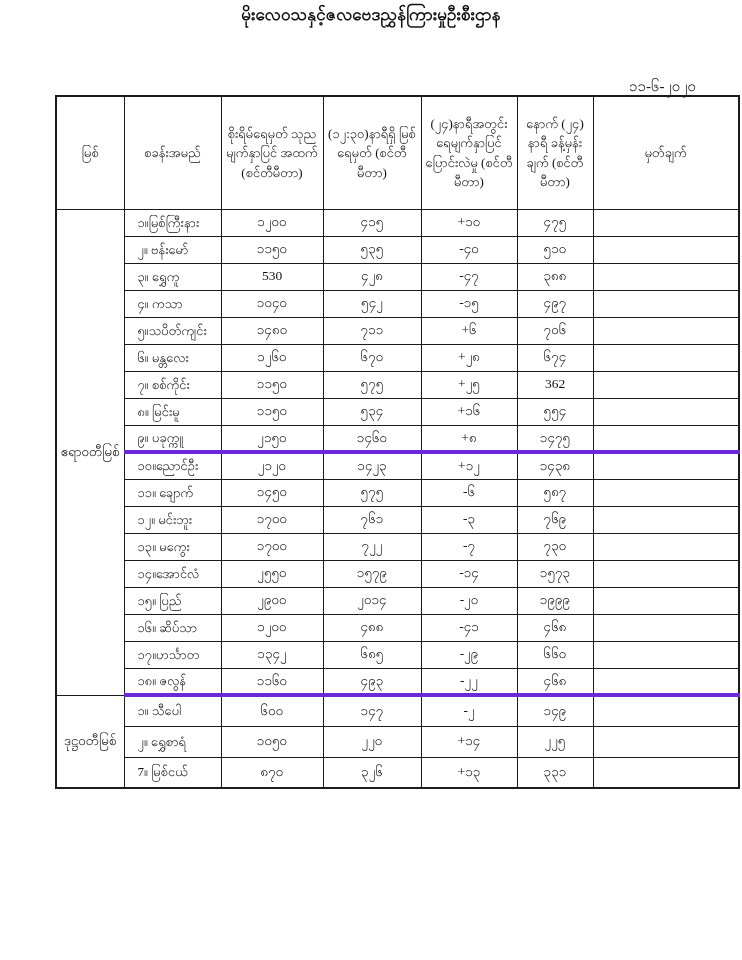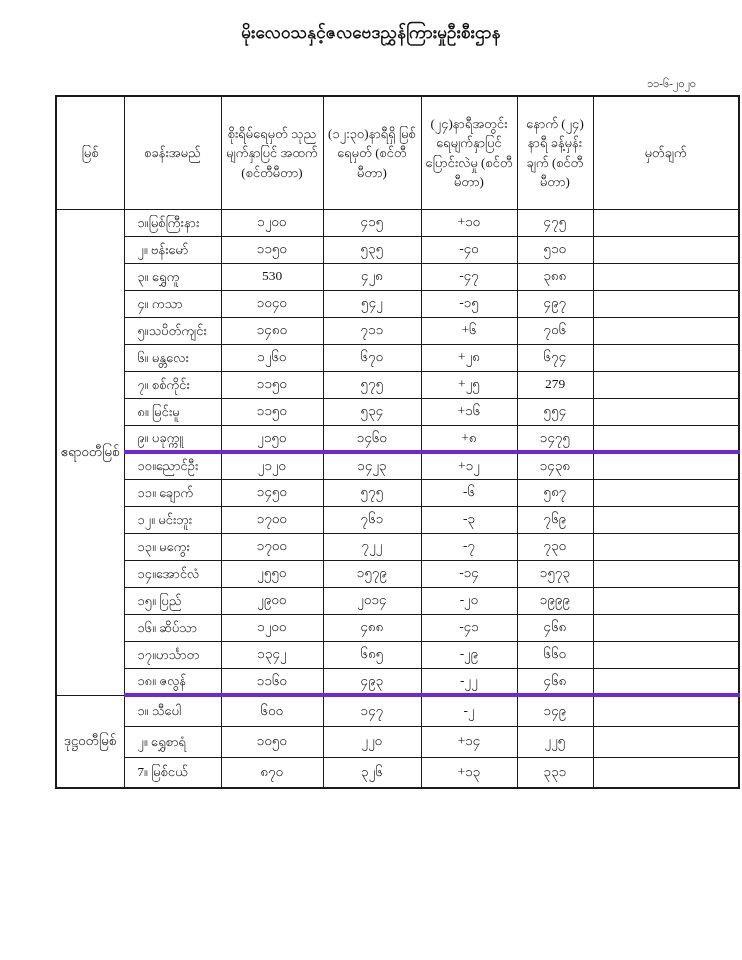--- a/index.html
+++ b/index.html
@@ -11,33 +11,33 @@
   }
   .page {
     position: relative;
     width: 742px;
     height: 960px;
     background: #ffffff;
     overflow: hidden;
   }
   .title-block {
     text-align: center;
-    padding-top: 20px;
+    padding-top: 2px;
     line-height: 1.55;
   }
   .title-line {
     font-size: 17px;
     font-weight: 700;
     letter-spacing: 0.2px;
   }
   .date-line {
     position: absolute;
     top: 76px;
     right: 46px;
-    font-size: 11px;
+    font-size: 15px;
     font-weight: 400;
   }
   table.report {
     position: absolute;
     top: 95px;
     left: 55px;
     width: 683px;
     border-collapse: collapse;
     table-layout: fixed;
   }
@@ -159,21 +159,21 @@
           <td class="num-cell">၆၇၀</td>
           <td class="num-cell">+၂၈</td>
           <td class="num-cell">၆၇၄</td>
           <td class="remark-cell"></td>
         </tr>
         <tr class="data-row">
           <td class="station-cell">၇။ စစ်ကိုင်း</td>
           <td class="num-cell">၁၁၅၀</td>
           <td class="num-cell">၅၇၅</td>
           <td class="num-cell">+၂၅</td>
-          <td class="num-cell">279</td>
+          <td class="num-cell">362</td>
           <td class="remark-cell"></td>
         </tr>
         <tr class="data-row">
           <td class="station-cell">၈။ မြင်းမူ</td>
           <td class="num-cell">၁၁၅၀</td>
           <td class="num-cell">၅၃၄</td>
           <td class="num-cell">+၁၆</td>
           <td class="num-cell">၅၅၄</td>
           <td class="remark-cell"></td>
         </tr>

